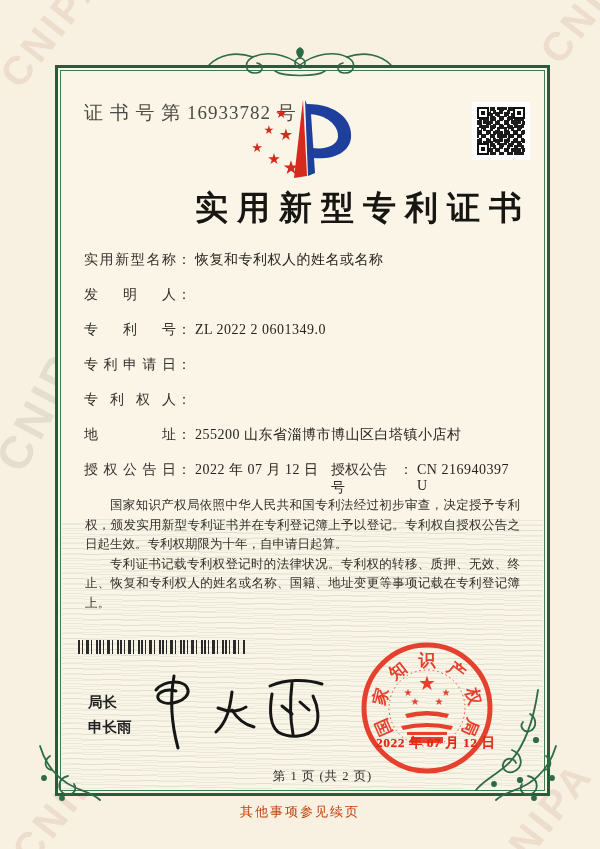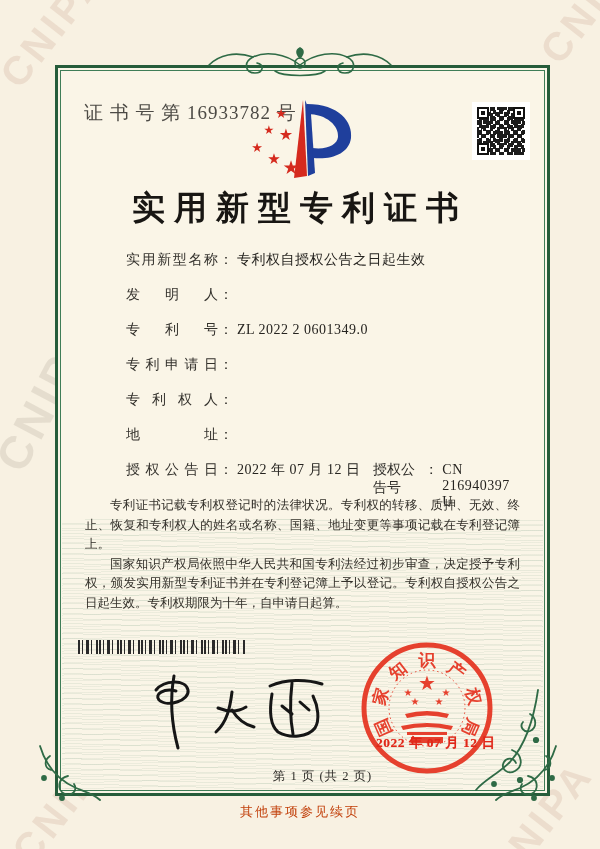--- a/index.html
+++ b/index.html
@@ -55,26 +55,26 @@
     background:
       repeating-conic-gradient(#1b1b1b 0% 25%, transparent 0% 50%) 0px 0px / 9px 9px,
       repeating-conic-gradient(transparent 0% 25%, #1b1b1b 0% 50%) 2px 3px / 7px 7px;
     background-color:#fff;
   }
   .finder{position:absolute;width:12px;height:12px;border:2px solid #111;background:#fff;box-sizing:border-box;}
   .finder::after{content:"";position:absolute;left:2px;top:2px;width:4px;height:4px;background:#111;}
   .f-tl{left:0;top:0;} .f-tr{right:0;top:0;} .f-bl{left:0;bottom:0;}
   
   .title{
-    position:absolute;left:0;right:5px;top:118px;text-align:center;
+    position:absolute;left:0;right:16px;top:118px;text-align:right;
     font-size:33px;font-weight:600;letter-spacing:9px;color:#181613;
   }
   
   .fields{position:absolute;left:26px;right:28px;top:183px;font-size:14px;}
-  .field-row{display:flex;align-items:baseline;height:20px;margin-bottom:15px;margin-left:42px;}
+  .field-row{display:flex;align-items:baseline;height:20px;margin-bottom:15px;}
   .field-label{
     display:inline-block;width:92px;font-weight:500;color:#33312c;
     text-align:justify;text-align-last:justify;
   }
   .field-colon{margin:0 4px 0 1px;font-weight:500;}
   .field-value{color:#262420;letter-spacing:0.5px;}
   .grant-left{display:flex;align-items:center;}
   .grant-right{display:flex;align-items:baseline;position:absolute;left:247px;justify-content:center;}
   
   .paras{
@@ -162,21 +162,21 @@
       <div class="finder f-bl"></div>
     </div>
   </div>
 
   <div class="title">实用新型专利证书</div>
 
   <div class="fields">
     <div class="field-row">
       <span class="field-label">实用新型名称</span>
         <span class="field-colon">：</span>
-      <span class="field-value">专利权自授权公告之日起生效</span>
+      <span class="field-value">恢复和专利权人的姓名或名称</span>
     </div>
     <div class="field-row">
       <span class="field-label">发明人</span>
         <span class="field-colon">：</span>
     </div>
     <div class="field-row">
       <span class="field-label">专利号</span>
         <span class="field-colon">：</span>
       <span class="field-value">ZL 2022 2 0601349.0</span>
     </div>
@@ -184,42 +184,47 @@
       <span class="field-label">专利申请日</span>
         <span class="field-colon">：</span>
     </div>
     <div class="field-row">
       <span class="field-label">专利权人</span>
         <span class="field-colon">：</span>
     </div>
     <div class="field-row">
       <span class="field-label">地址</span>
         <span class="field-colon">：</span>
+      <span class="field-value">255200 山东省淄博市博山区白塔镇小店村</span>
     </div>
     <div class="field-row" style="position:relative;">
       <span class="grant-left">
         <span class="field-label">授权公告日</span>
           <span class="field-colon">：</span>
         <span class="field-value">2022 年 07 月 12 日</span>
       </span>
       <span class="grant-right">
         <span style="font-weight:500;">授权公告号</span>
           <span class="field-colon">：</span>
         <span class="field-value">CN 216940397 U</span>
       </span>
     </div>
   </div>
 
   <div class="paras">
+    <p>国家知识产权局依照中华人民共和国专利法经过初步审查，决定授予专利权，颁发实用新型专利证书并在专利登记簿上予以登记。专利权自授权公告之日起生效。专利权期限为十年，自申请日起算。</p>
     <p>专利证书记载专利权登记时的法律状况。专利权的转移、质押、无效、终止、恢复和专利权人的姓名或名称、国籍、地址变更等事项记载在专利登记簿上。</p>
-    <p>国家知识产权局依照中华人民共和国专利法经过初步审查，决定授予专利权，颁发实用新型专利证书并在专利登记簿上予以登记。专利权自授权公告之日起生效。专利权期限为十年，自申请日起算。</p>
   </div>
 
   <div class="barcode"></div>
 
+  <div class="signer">
+    <div>局长</div>
+    <div>申长雨</div>
+  </div>
 
   <svg class="sig-script" width="210" height="88" viewBox="0 0 210 88">
     <g stroke="#161616" fill="none" stroke-width="3" stroke-linecap="round" stroke-linejoin="round">
       <path d="M34,10 C30,32 31,56 38,82"></path>
       <path d="M16,24 C24,14 46,13 48,24 C50,34 28,42 19,34 C14,28 24,22 36,25"></path>
       <path d="M78,42 C88,46 98,46 106,41"></path>
       <path d="M92,26 C90,42 87,56 76,66"></path>
       <path d="M92,44 C98,54 106,59 114,61"></path>
       <path d="M130,20 C146,13 166,13 182,18"></path>
       <path d="M152,17 C150,34 150,52 153,68"></path>

